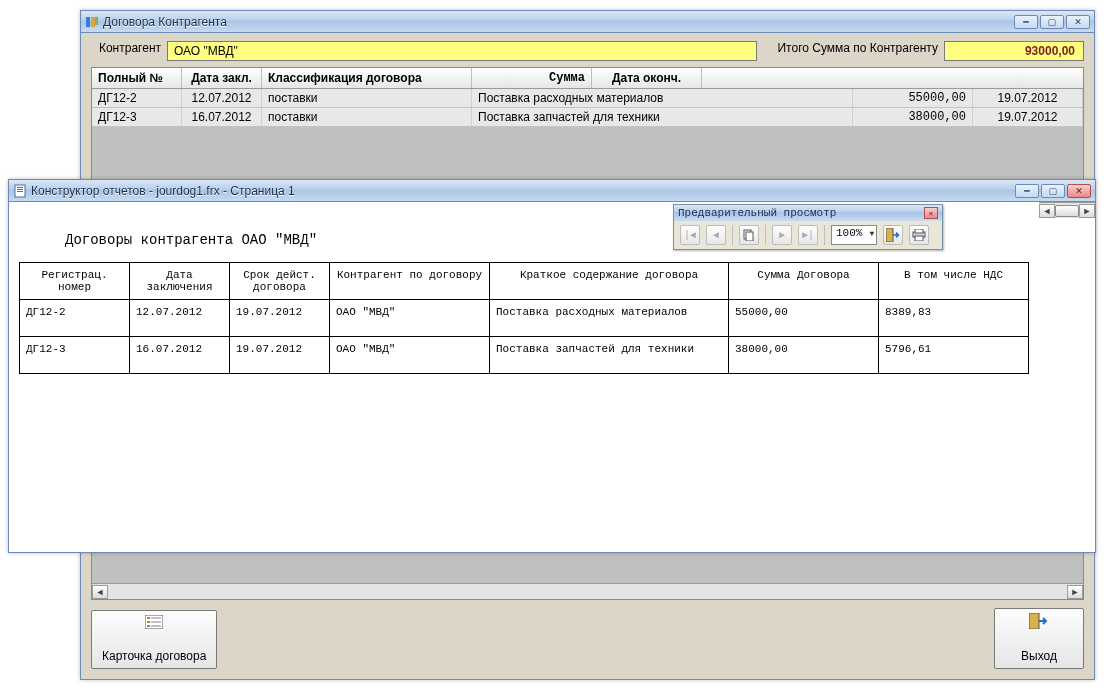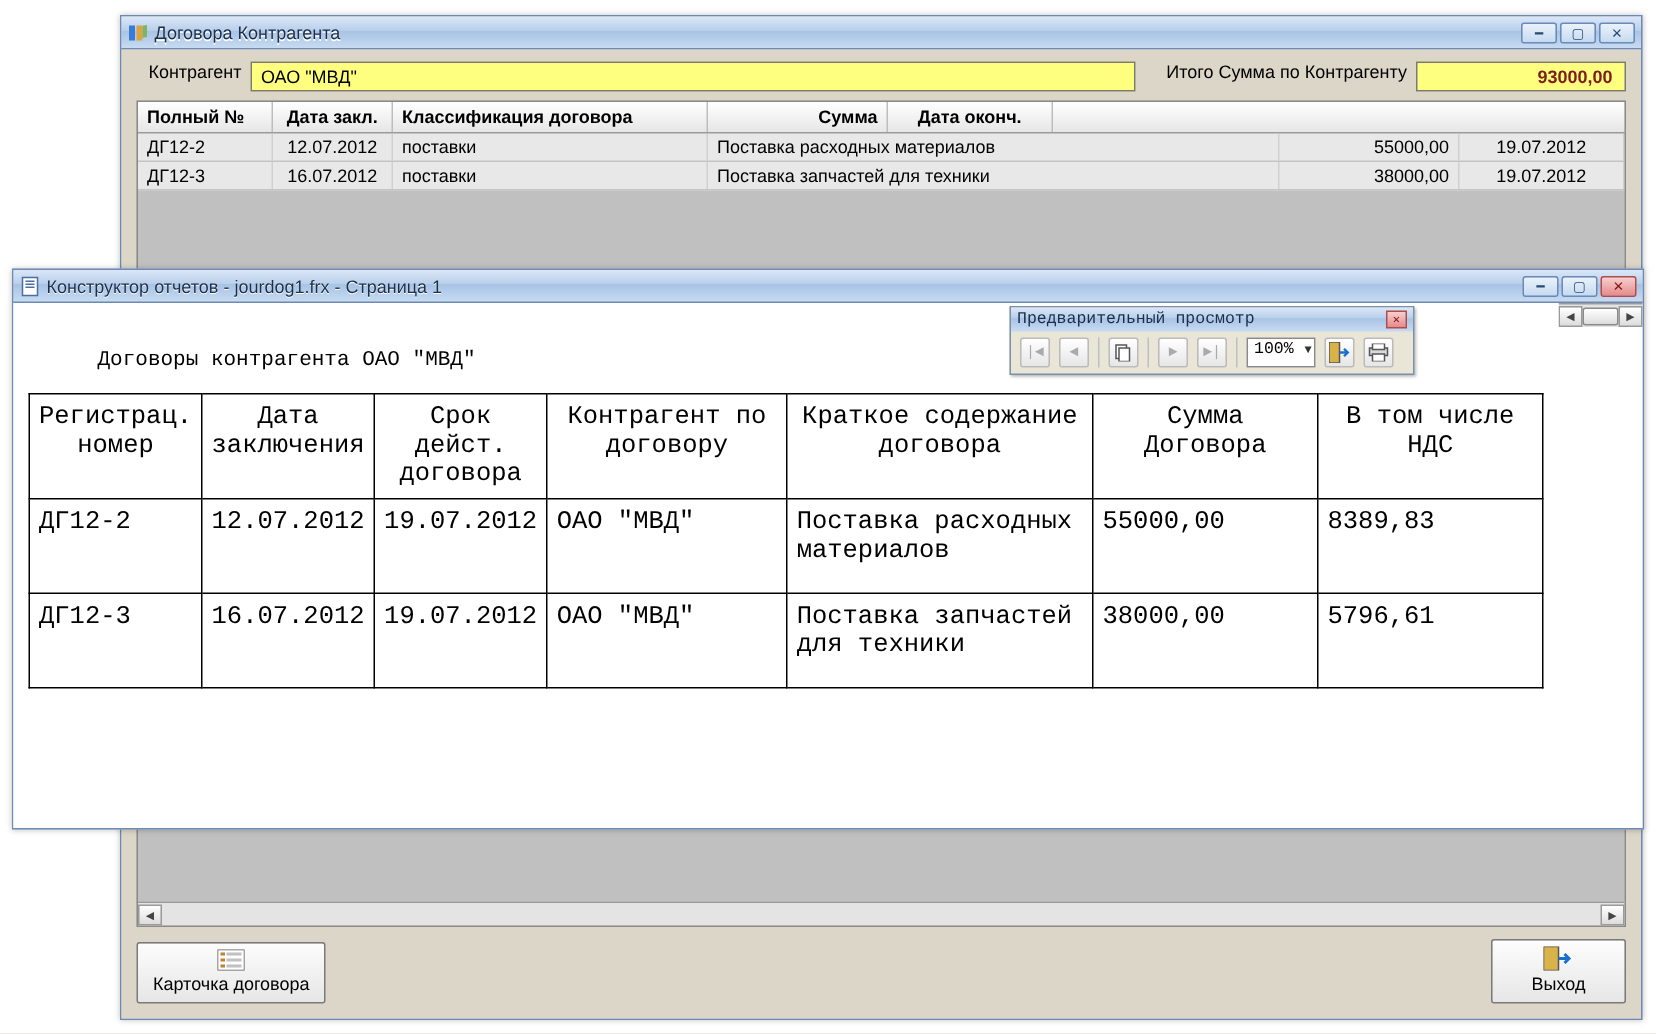--- a/index.html
+++ b/index.html
@@ -91,36 +91,36 @@
     display:flex;align-items:center;justify-content:center;font-size:9px;color:#444;cursor:pointer;
   }
   
   .bottombar {
     display:flex; align-items:flex-end; justify-content:space-between;
     padding-top:8px;
   }
   .bigbtn {
     border:1px solid #7a7a7a; background:linear-gradient(#fdfdfd,#e6e6e6);
     border-radius:2px; padding:4px 10px 5px; min-width:120px;
-    display:flex; flex-direction:column; align-items:center; gap:2px;
+    display:flex; flex-direction:column; align-items:center; gap:20px;
     font-size:12px; cursor:pointer;
   }
   .bigbtn svg { pointer-events:none; }
   .preview-block { display:flex; flex-direction:column; align-items:center; gap:4px; }
   .chk { display:flex; align-items:center; gap:4px; font-size:12px; }
   .chk input { margin:0; }
   
   .w2-body { background:#fff; height:calc(100% - 22px); position:relative; display:flex; }
   .report-area { flex:1; background:#fff; padding:30px 10px 10px 10px; font-family:"Courier New",monospace; font-size:14px; color:#000; overflow:hidden; position:relative;}
   .report-title { margin:0 0 14px 46px; font-size:14px; }
   .rpt-table {
     border-collapse: collapse;
     width:100%;
     font-family:"Courier New",monospace;
-    font-size:17px;
+    font-size:11px;
   }
   .rpt-table th, .rpt-table td {
     border:1px solid #000;
     padding:6px 6px 18px 6px;
     vertical-align:top;
   }
   .rpt-table th { text-align:center; font-weight:normal; padding:6px; }
   .w2-hscroll {
     height:16px; background:#e4e4e4; border-top:1px solid #9a9a9a;
     display:flex; align-items:center;
@@ -163,21 +163,21 @@
     font-size:11px;cursor:pointer;position:relative;
   }
   .zoomsel::after {
     content:"▼";position:absolute;right:2px;top:3px;font-size:8px;color:#333;
   }
   
   .c-num   { width:90px; }
   .c-date  { width:80px; text-align:center;}
   .c-class { width:210px; }
   .c-desc  { flex:1; }
-  .c-sum   { width:120px; text-align:right;}
+  .c-sum   { width:120px; text-align:right;font-family:Liberation Mono, monospace;}
   .c-end   { width:110px; text-align:center;}
   
   .r1{width:110px}.r2{width:100px}.r3{width:100px}.r4{width:160px}.r5{width:auto}.r6{width:150px}.r7{width:150px}
 </style>
 </head>
 <body>
 
 <div class="window" style="left:80px; top:10px; width:1015px; height:670px;">
   <div class="titlebar">
     <span class="ticon">

